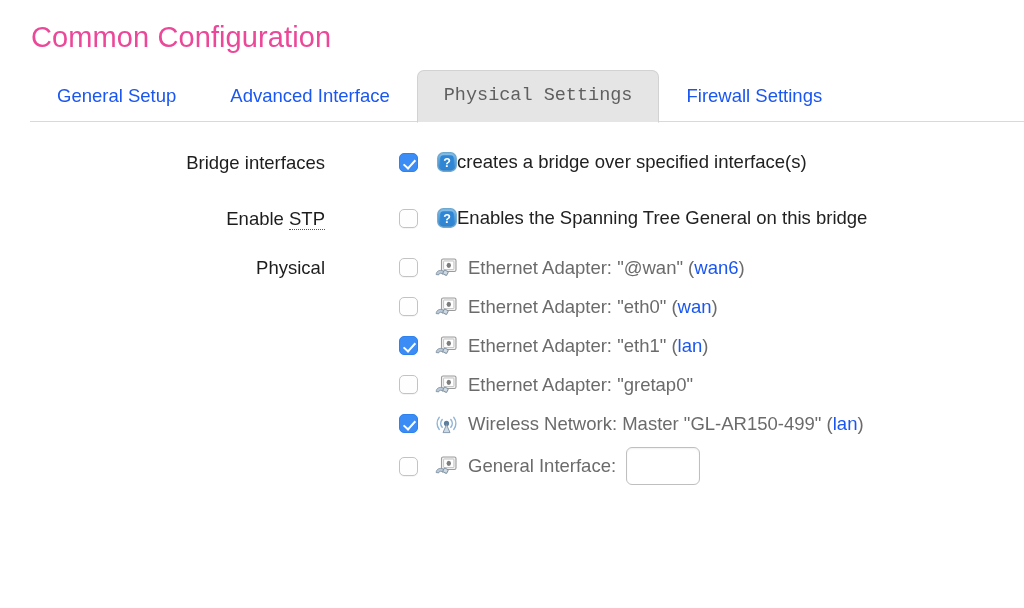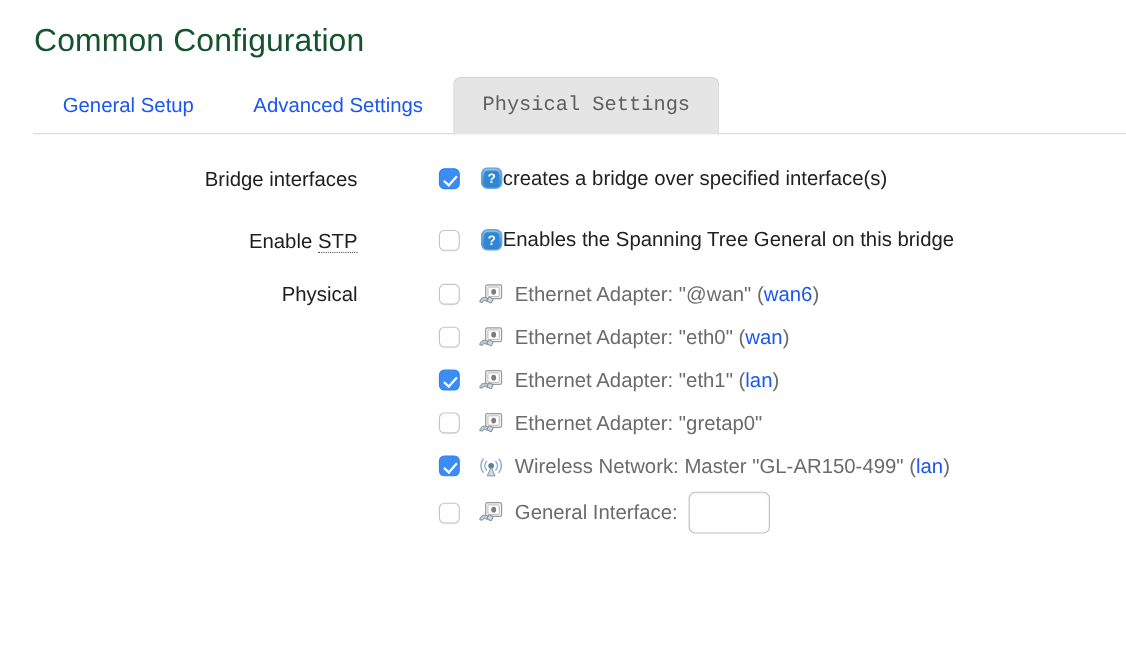--- a/index.html
+++ b/index.html
@@ -17,21 +17,21 @@
     position: relative;
   }
 
   
   .page-title {
     position: absolute;
     left: 31px;
     top: 18px;
     font-size: 29px;
     font-weight: 400;
-    color: #14532d;
+    color: #ec4899;
     letter-spacing: 0.1px;
     line-height: 38px;
     white-space: nowrap;
   }
 
   
   .tabbar {
     position: absolute;
     left: 0;
     right: 0;
@@ -223,24 +223,27 @@
 
 <div class="page-title">Common Configuration</div>
 
 <div class="tabbar">
   <div class="tabbar-line"></div>
   <div class="tabs">
     <div class="tab">
       <span>General Setup</span>
     </div>
     <div class="tab">
-      <span>Advanced Settings</span>
+      <span>Advanced Interface</span>
     </div>
     <div class="tab active">
       <span>Physical Settings</span>
+    </div>
+    <div class="tab">
+      <span>Firewall Settings</span>
     </div>
   </div>
 </div>
 
 <div class="form">
 
   <div class="row">
     <div class="row-label">Bridge interfaces</div>
     <div class="row-field">
       <span class="cb on"></span>

